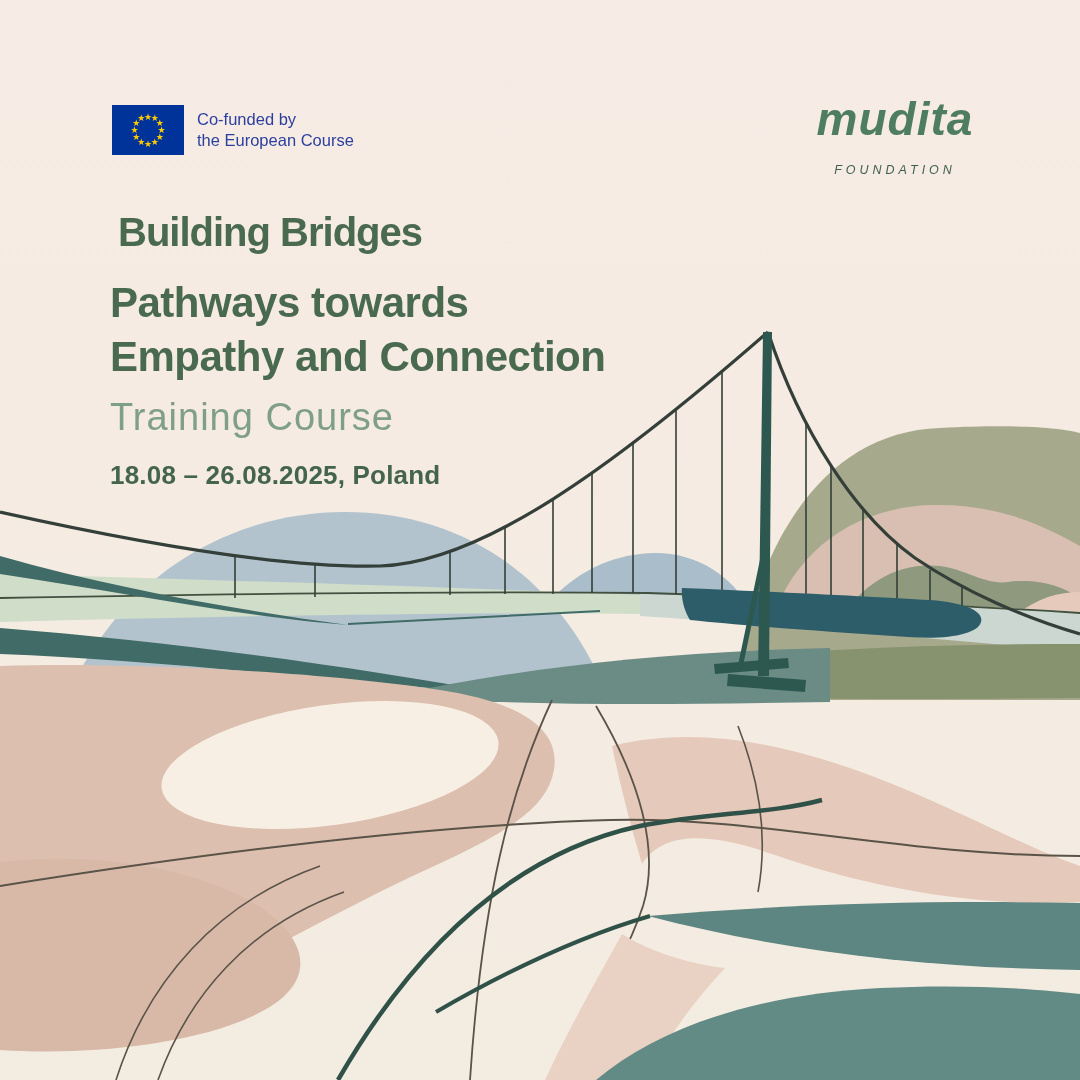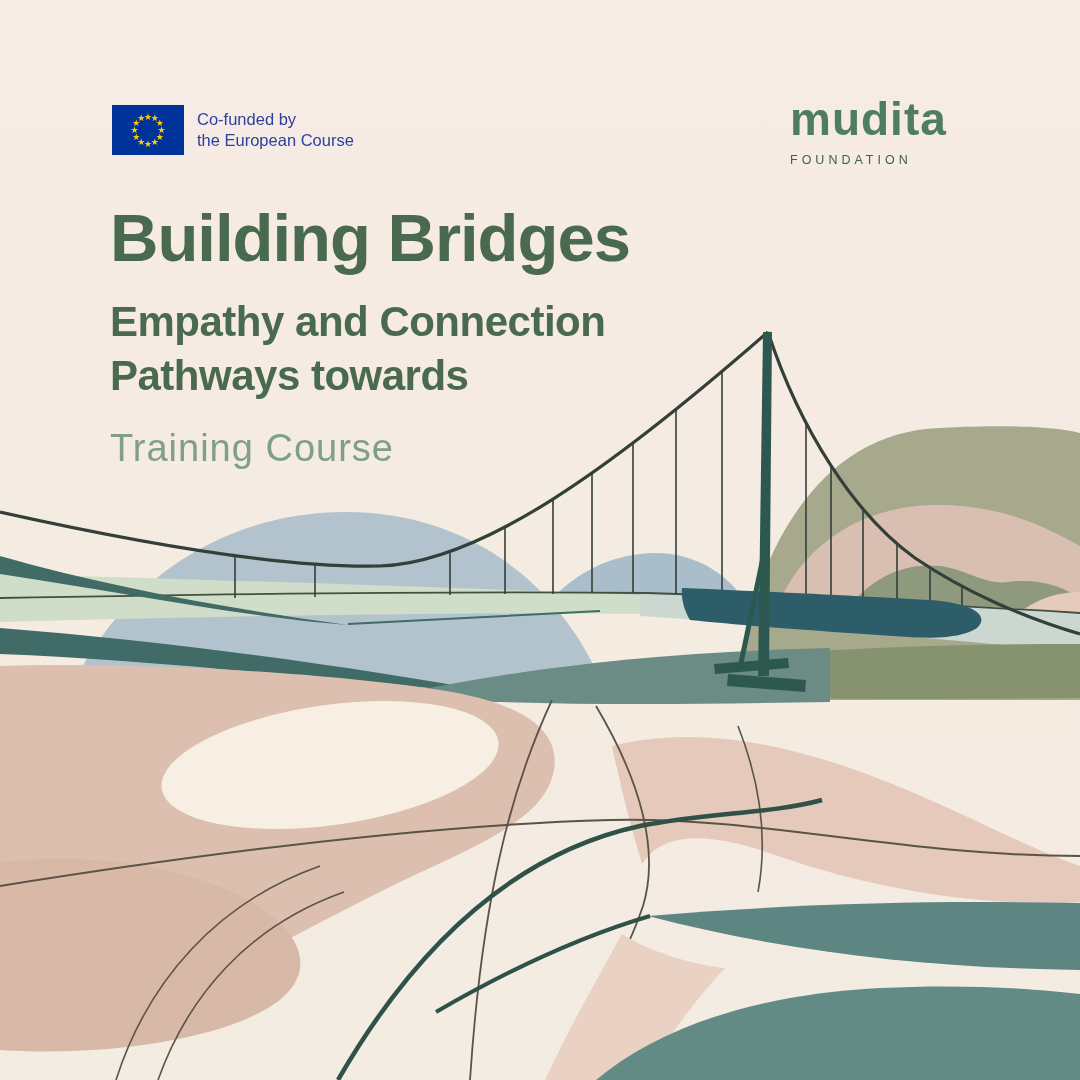--- a/index.html
+++ b/index.html
@@ -7,28 +7,28 @@
     position:relative;width:1080px;height:1080px;overflow:hidden;
     background:linear-gradient(180deg,#f7ece5 0%,#f5ebe2 38%,#f3ece1 100%);
     font-family:"Liberation Sans","DejaVu Sans",sans-serif;
   }
   .illustration{position:absolute;left:0;top:0;z-index:0;}
   .layer{position:absolute;z-index:2;}
 
   .eu-badge{left:112px;top:105px;display:flex;gap:13px;align-items:flex-start;}
   .eu-text{font-weight:normal;font-size:16.5px;line-height:1.28;color:#2b3f9e;padding-top:4px;}
 
-  .brand{left:790px;top:96px;width:210px;text-align:left;}
+  .brand{left:790px;top:96px;width:210px;text-align:center;font-style:italic;}
   .brand-word{font-weight:bold;font-size:46px;line-height:1;color:#4e7d60;letter-spacing:1px;}
-  .brand-found{margin-top:11px;font-size:12.5px;letter-spacing:4px;color:#3f604f;}
+  .brand-found{margin-top:21px;font-size:12.5px;letter-spacing:4px;color:#3f604f;}
 
   .title-block{left:110px;top:204px;width:720px;}
-  .main-title{margin:0;font-size:67px;font-weight:800;letter-spacing:-1px;color:#4a6a50;line-height:1;}
+  .main-title{margin:8px;font-size:40px;font-weight:800;letter-spacing:-1px;color:#4a6a50;line-height:1;}
   .sub-title{margin-top:24px;font-size:42px;font-weight:bold;letter-spacing:-0.5px;color:#4a6a50;line-height:54px;}
-  .event-type{margin-top:24px;font-size:38px;font-weight:300;color:#7f9f89;letter-spacing:1px;}
+  .event-type{margin-top:12px;font-size:38px;font-weight:300;color:#7f9f89;letter-spacing:1px;}
   .event-date{margin-top:21px;font-size:26px;font-weight:bold;color:#44654c;letter-spacing:0.2px;}
 </style>
 </head>
 <body>
 
 <div class="poster">
 
   <svg class="illustration" width="1080" height="1080" viewBox="0 0 1080 1080">
 
     <g>
@@ -138,19 +138,20 @@
   </div>
 
   <div class="layer brand">
     <div class="brand-word">mudita</div>
     <div class="brand-found">FOUNDATION</div>
   </div>
 
   <div class="layer title-block">
     <h1 class="main-title">Building Bridges</h1>
     <div class="sub-title">
+      <div>Pathways towards</div>
       <div>Empathy and Connection</div>
-      <div>Pathways towards</div>
     </div>
     <div class="event-type">Training Course</div>
+    <div class="event-date">18.08 – 26.08.2025, Poland</div>
   </div>
 
 </div>
 
 </body></html>

